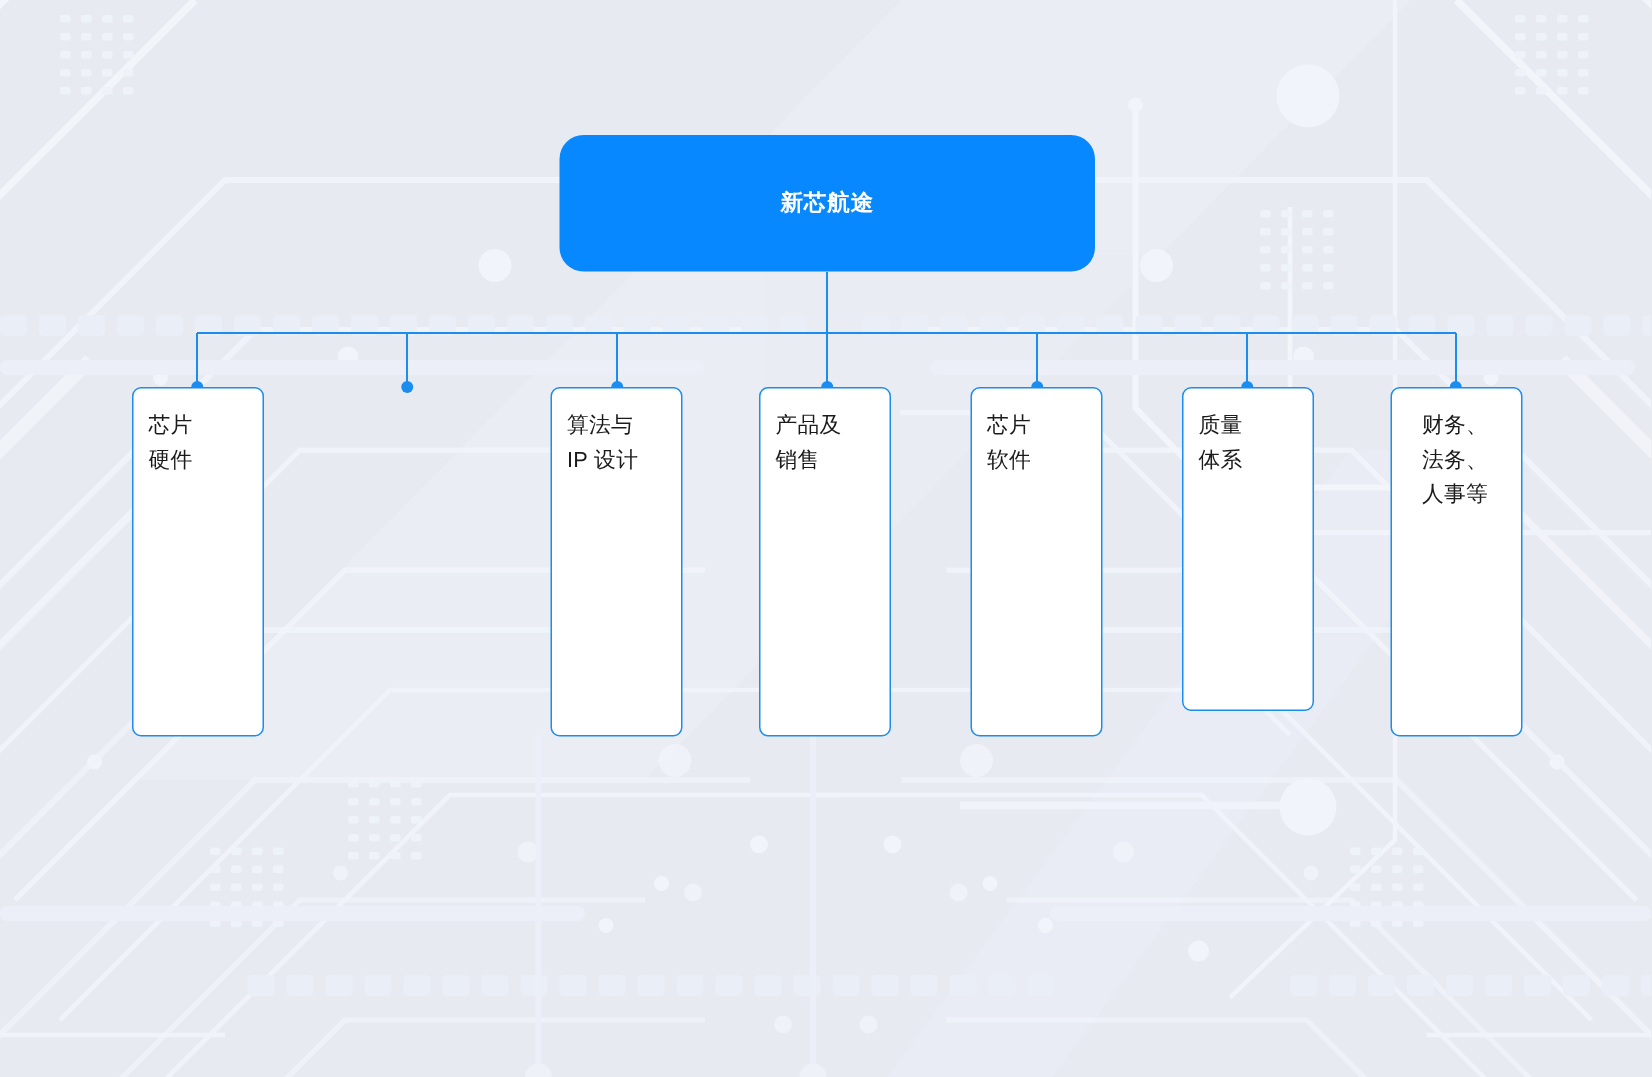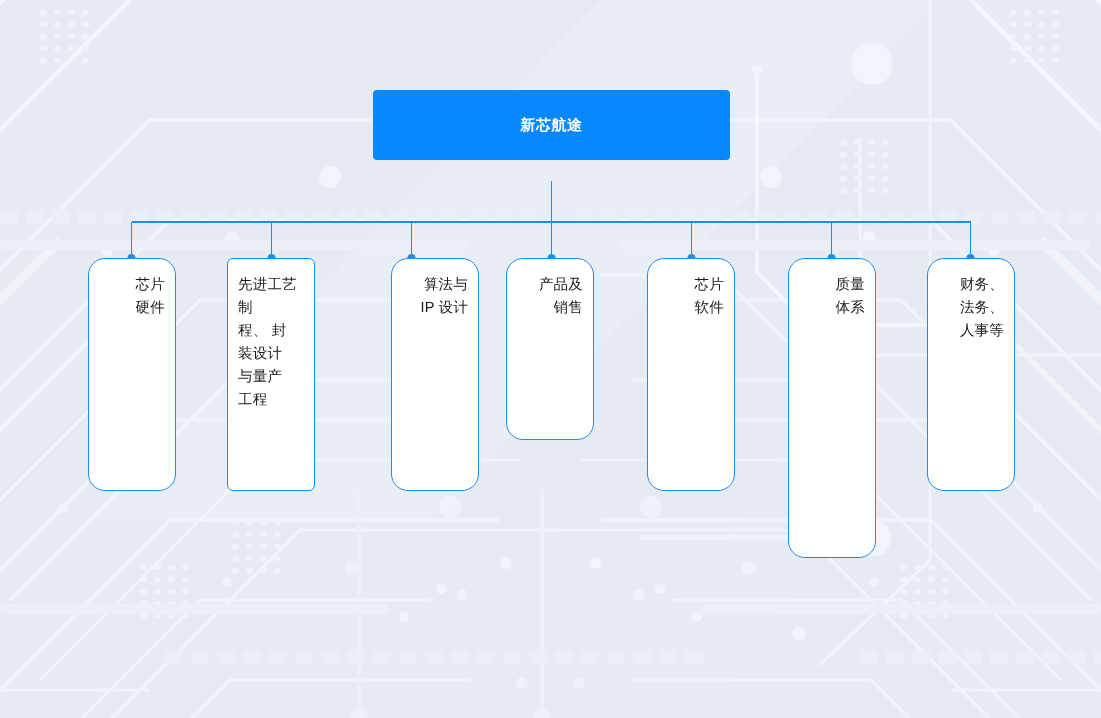--- a/index.html
+++ b/index.html
@@ -48,33 +48,33 @@
     padding: 14px 10px 10px 10px;
     font-size: 14.5px;
     line-height: 23px;
     color: #1b1b1b;
     letter-spacing: 0.2px;
   }
   .node-label {
     display: block;
     white-space: pre-line;
   }
-  .node.center-text { text-align: right; border-radius: 17px; }
+  .node.center-text { text-align: left; }
   .node.left-text   { text-align: left; }
 
   
   #root-node {
     position: absolute;
     box-sizing: border-box;
     left: 373px;
     top: 90px;
     width: 357px;
-    height: 70px;
+    height: 91px;
     background: #0788fe;
-    border-radius: 4px;
+    border-radius: 16px;
     color: #ffffff;
     font-weight: bold;
     font-size: 15px;
     line-height: 30px;
     display: flex;
     flex-direction: column;
     align-items: center;
     justify-content: center;
     text-align: center;
     letter-spacing: 0.6px;
@@ -248,44 +248,37 @@
 
   <div id="root-node">
     <span class="root-line">新芯航途</span>
   </div>
 
   <div class="node center-text" style="left:88px;  top:258px; width:88px; height:233px;">
     <span class="node-label">芯片
 硬件</span>
   </div>
 
-  <div class="node left-text" style="left:227px; top:258px; width:88px; height:233px;">
-    <span class="node-label">先进工艺制
-程、 封
-装设计
-与量产
-工程</span>
-  </div>
-
-  <div class="node center-text" style="left:367px; top:258px; width:88px; height:233px;margin-left:24px;">
+
+  <div class="node center-text" style="left:367px; top:258px; width:88px; height:233px;">
     <span class="node-label">算法与
 IP 设计</span>
   </div>
 
-  <div class="node center-text" style="left:506px; top:258px; width:88px; height:182px;">
+  <div class="node center-text" style="left:506px; top:258px; width:88px; height:233px;">
     <span class="node-label">产品及
 销售</span>
   </div>
 
   <div class="node center-text" style="left:647px; top:258px; width:88px; height:233px;">
     <span class="node-label">芯片
 软件</span>
   </div>
 
-  <div class="node center-text" style="left:788px; top:258px; width:88px; height:300px;">
+  <div class="node center-text" style="left:788px; top:258px; width:88px; height:216px;">
     <span class="node-label">质量
 体系</span>
   </div>
 
   <div class="node center-text" style="left:927px; top:258px; width:88px; height:233px;padding-left:20px;">
     <span class="node-label">财务、
 法务、
 人事等</span>
   </div>
 

